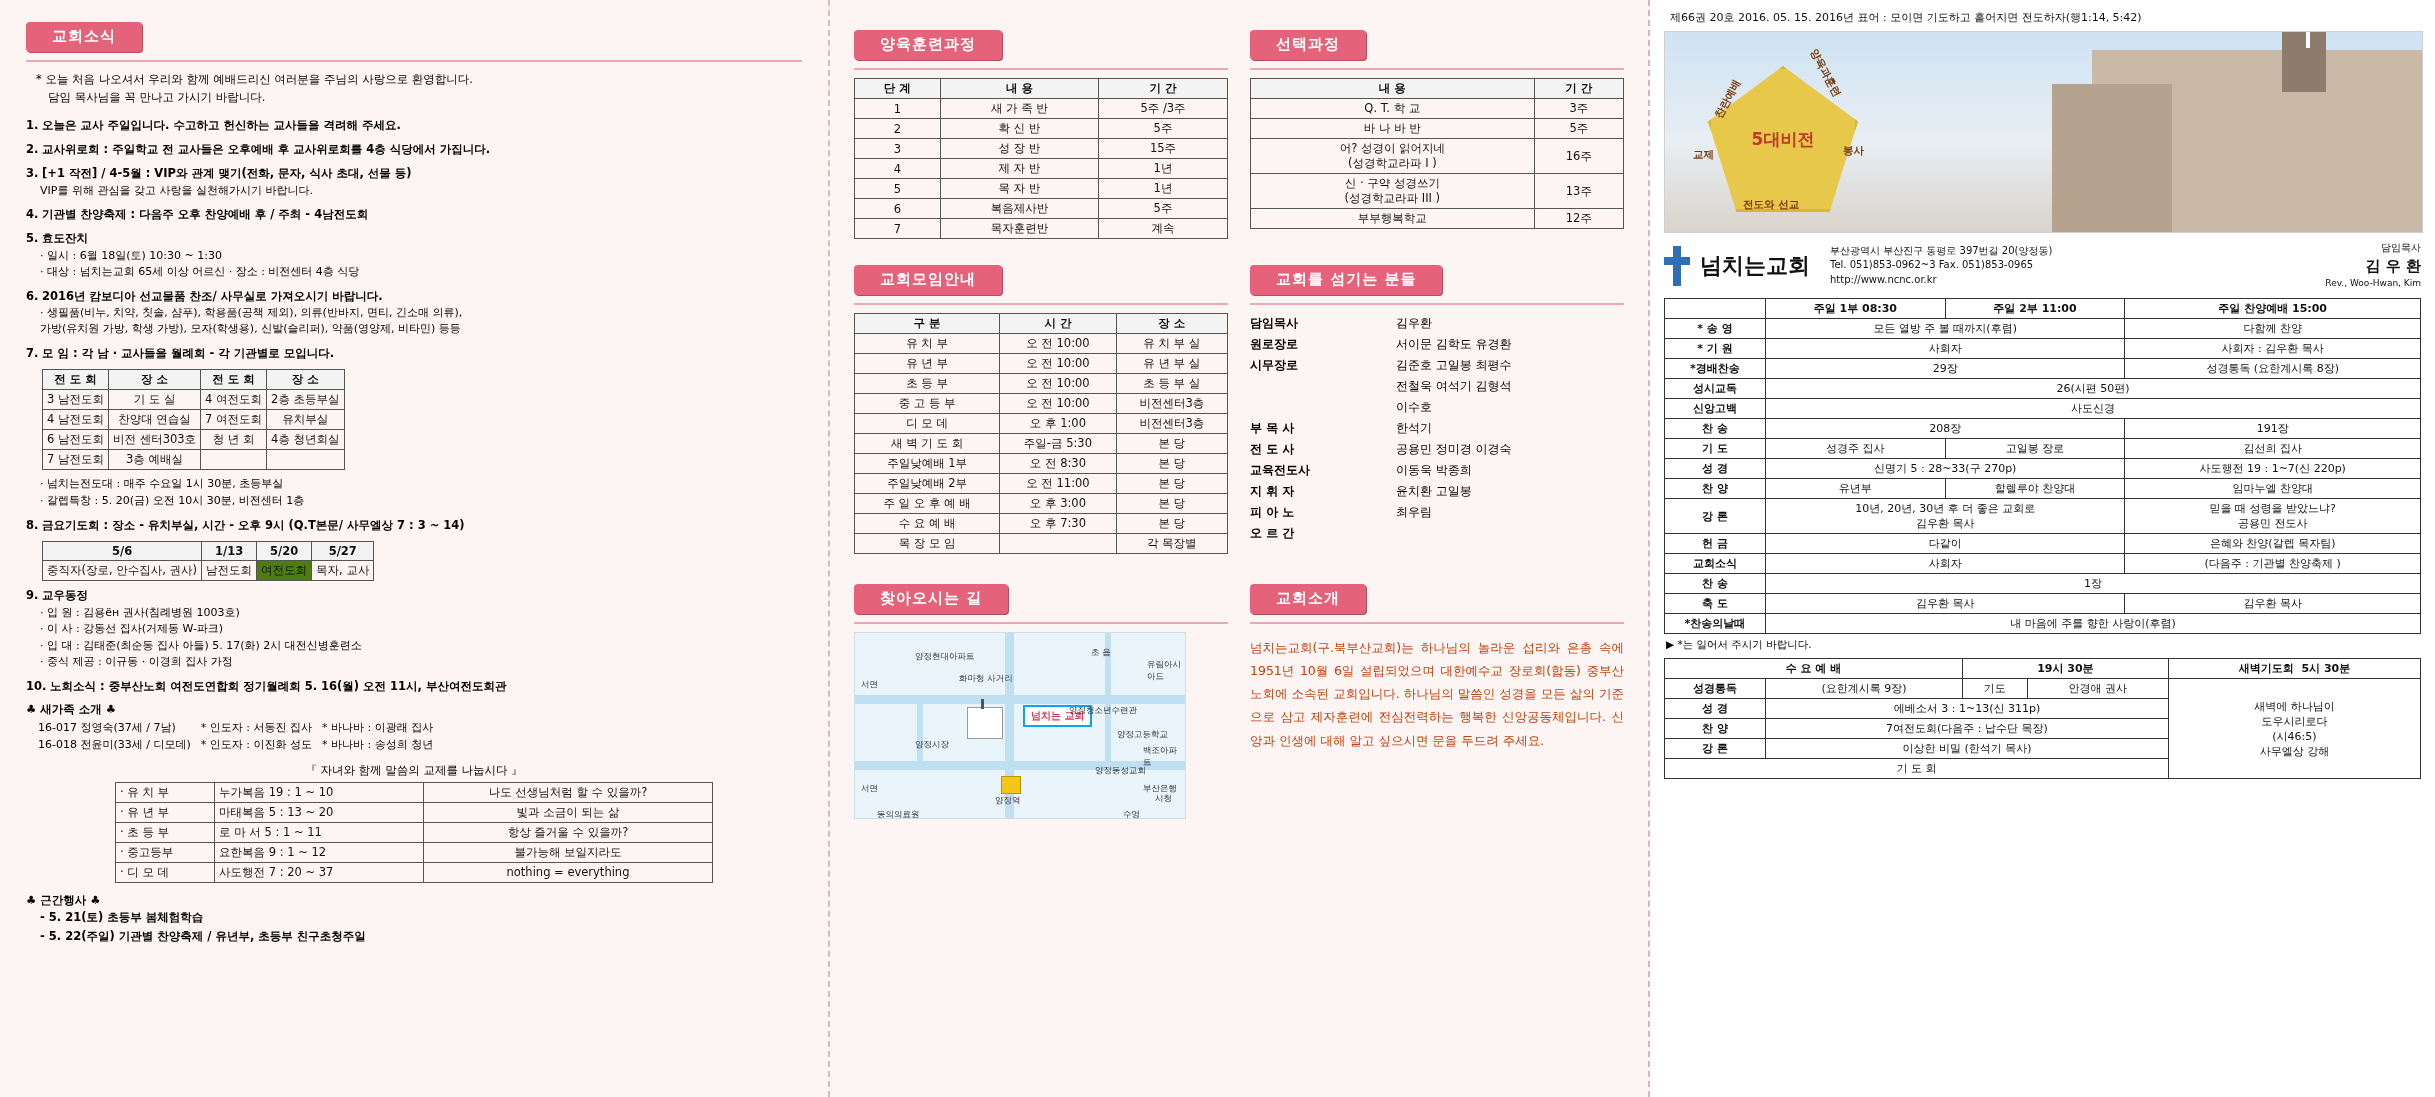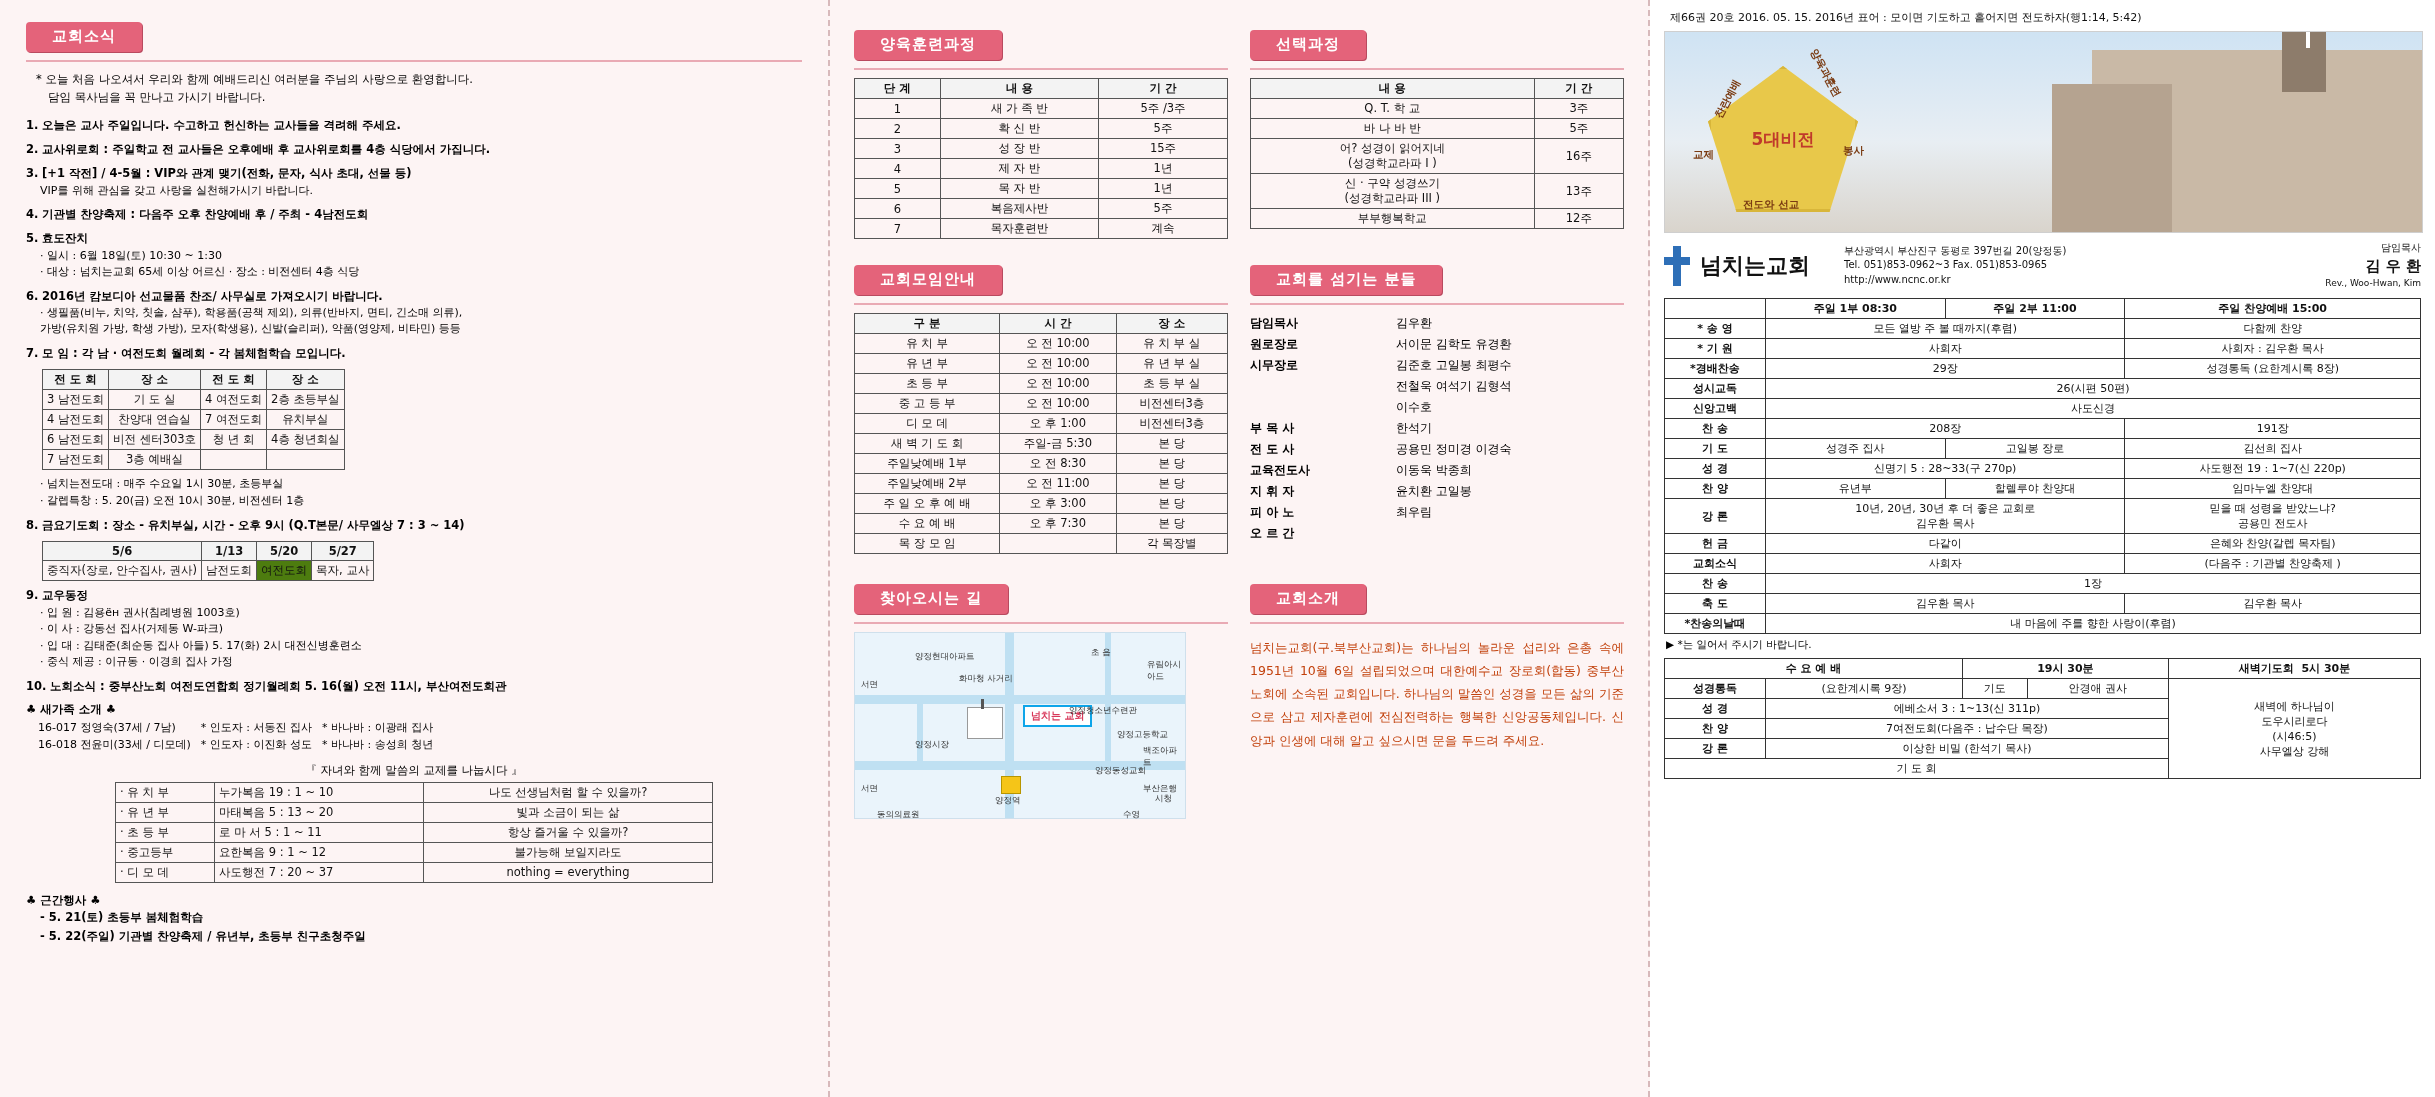--- a/index.html
+++ b/index.html
@@ -98,21 +98,21 @@
         <div style="margin-left:12px">담임 목사님을 꼭 만나고 가시기 바랍니다.</div>
       </div>
 
       <ol class="notices" id="notice-list">
           <li><span class="b">1.</span> <span class="b">오늘은 교사 주일입니다. 수고하고 헌신하는 교사들을 격려해 주세요.</span></li>
           <li><span class="b">2.</span> <span class="b">교사위로회 : 주일학교 전 교사들은 오후예배 후 교사위로회를 4층 식당에서 가집니다.</span></li>
           <li><span class="b">3.</span> <span class="b">[+1 작전] / 4-5월 : VIP와 관계 맺기(전화, 문자, 식사 초대, 선물 등)</span><div class="sub">VIP를 위해 관심을 갖고 사랑을 실천해가시기 바랍니다.</div></li>
           <li><span class="b">4.</span> <span class="b">기관별 찬양축제 : 다음주 오후 찬양예배 후 / 주최 - 4남전도회</span></li>
           <li><span class="b">5.</span> <span class="b">효도잔치</span><div class="sub">· 일시 : 6월 18일(토) 10:30 ~ 1:30</div><div class="sub">· 대상 : 넘치는교회 65세 이상 어르신   · 장소 : 비전센터 4층 식당</div></li>
           <li><span class="b">6.</span> <span class="b">2016년 캄보디아 선교물품 찬조/ 사무실로 가져오시기 바랍니다.</span><div class="sub">· 생필품(비누, 치약, 칫솔, 샴푸), 학용품(공책 제외), 의류(반바지, 면티, 긴소매 의류),</div><div class="sub">  가방(유치원 가방, 학생 가방), 모자(학생용), 신발(슬리퍼), 약품(영양제, 비타민) 등등</div></li>
-          <li><span class="b">7.</span> <span class="b">모 임 : 각 남 · 여전도회 월례회 - 각 봄체험학습 모입니다.</span></li>
+          <li><span class="b">7.</span> <span class="b">모 임 : 각 남 · 교사들을 월례회 - 각 기관별로 모입니다.</span></li>
         </ol>
 
       <div class="tbl-wrap">
         <table class="grid" id="jeondohoe-table">
             <tbody>
               <tr>
                 <th>전 도 회</th>
                 <th>장 소</th>
                 <th>전 도 회</th>
                 <th>장 소</th>
@@ -498,21 +498,21 @@
           <div class="penta-lbl" style="left:116px;top:18px;transform:rotate(62deg)">양육과훈련</div>
           <div class="penta-lbl" style="left:160px;top:96px;transform:rotate(0deg)">봉사</div>
           <div class="penta-lbl" style="left:10px;top:100px">교제</div>
           <div class="penta-lbl" style="left:60px;top:150px">전도와 선교</div>
         </div>
       </div>
 
       <div class="logo-row">
         <div class="cross"></div>
         <div class="church-name">넘치는교회</div>
-        <div class="addr" style="margin-left:24px">
+        <div class="addr" style="margin-left:10px">
           <div>부산광역시 부산진구 동평로 397번길 20(양정동)</div>
           <div>Tel. 051)853-0962~3   Fax. 051)853-0965</div>
           <div>http://www.ncnc.or.kr</div>
         </div>
         <div class="pastor" style="margin-left:auto">
           <div>담임목사</div>
           <div style="font-size:15px;font-weight:bold">김 우 환</div>
           <div class="tiny">Rev., Woo-Hwan, Kim</div>
         </div>
       </div>

